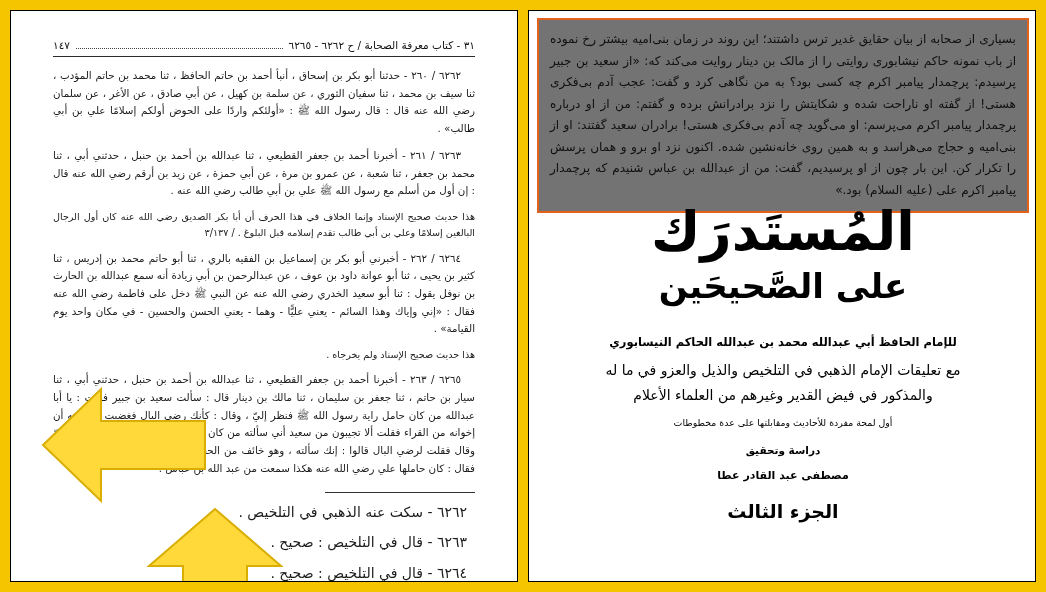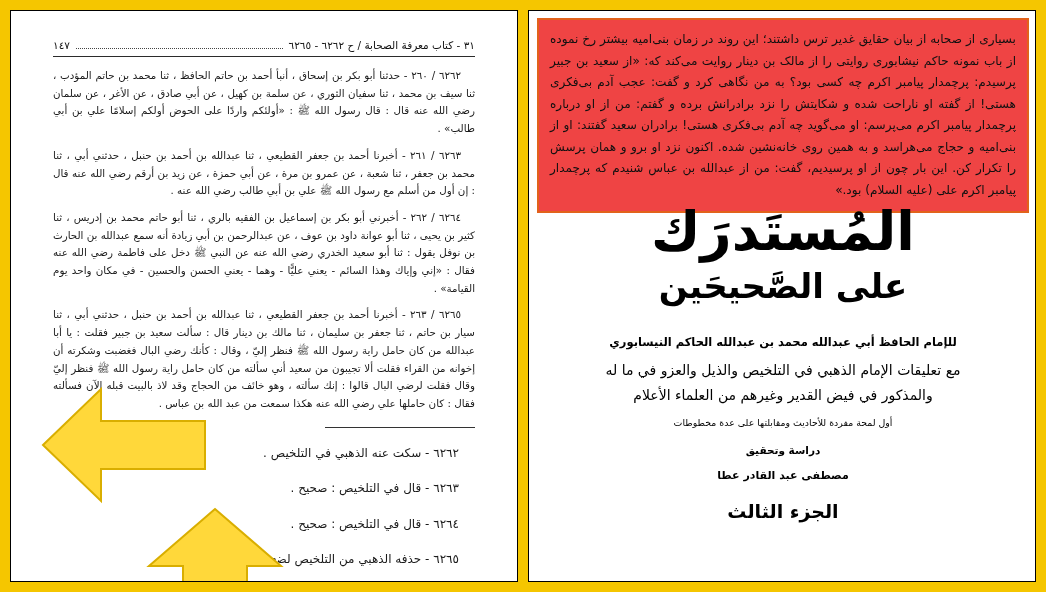--- a/index.html
+++ b/index.html
@@ -32,31 +32,31 @@
   .lp-p{
     font-size:10.3px;line-height:1.72;margin:0 0 9px 0;
     text-align:justify;text-justify:inter-word;
   }
   .lp-p.ind{text-indent:14px;}
   .lp-small{font-size:9.6px;line-height:1.7;margin:0 0 8px 0;}
   .lp-rule{
     width:150px;height:1px;background:#333;margin:14px 0 7px 0;
     margin-left:auto;margin-right:0;
   }
-  .lp-note{font-size:12px;line-height:1.62;margin:16px;}
+  .lp-note{font-size:14px;line-height:1.62;margin:8px;}
 
   
   .right-page{
     position:absolute;left:528px;top:10px;width:508px;height:572px;
     background:#ffffff;border:1px solid #000;box-sizing:border-box;
     overflow:hidden;
   }
   .callout{
     position:absolute;left:8px;top:7px;width:492px;
-    border:2px solid #e2621b;background:#ef4444;box-sizing:border-box;
+    border:2px solid #e2621b;background:#737373;box-sizing:border-box;
     padding:9px 11px 10px 11px;
     direction:rtl;text-align:justify;
     font-size:12.1px;line-height:1.78;color:#101010;
   }
   .book-cover{
     position:absolute;left:8px;top:188px;width:492px;bottom:6px;
     text-align:center;direction:rtl;color:#000;
   }
   .bc-title{
     margin-top:6px;
@@ -90,21 +90,23 @@
   <div class="left-page">
     <div class="lp-inner">
       <div class="lp-head">
         <span>٣١ - كتاب معرفة الصحابة / ح ٦٢٦٢ - ٦٢٦٥</span>
         <span class="dots"></span>
         <span>١٤٧</span>
       </div>
 
       <p class="lp-p ind">٦٢٦٢ / ٢٦٠ - حدثنا أبو بكر بن إسحاق ، أنبأ أحمد بن حاتم الحافظ ، ثنا محمد بن حاتم المؤدب ، ثنا سيف بن محمد ، ثنا سفيان الثوري ، عن سلمة بن كهيل ، عن أبي صادق ، عن الأغر ، عن سلمان رضي الله عنه قال : قال رسول الله ﷺ : «أولئكم واردًا على الحوض أولكم إسلامًا علي بن أبي طالب» .</p>
       <p class="lp-p ind">٦٢٦٣ / ٢٦١ - أخبرنا أحمد بن جعفر القطيعي ، ثنا عبدالله بن أحمد بن حنبل ، حدثني أبي ، ثنا محمد بن جعفر ، ثنا شعبة ، عن عمرو بن مرة ، عن أبي حمزة ، عن زيد بن أرقم رضي الله عنه قال : إن أول من أسلم مع رسول الله ﷺ علي بن أبي طالب رضي الله عنه .</p>
+      <p class="lp-small">هذا حديث صحيح الإسناد وإنما الخلاف في هذا الحرف أن أبا بكر الصديق رضي الله عنه كان أول الرجال البالغين إسلامًا وعلي بن أبي طالب تقدم إسلامه قبل البلوغ . / ٣/١٣٧</p>
       <p class="lp-p ind">٦٢٦٤ / ٢٦٢ - أخبرني أبو بكر بن إسماعيل بن الفقيه بالري ، ثنا أبو حاتم محمد بن إدريس ، ثنا كثير بن يحيى ، ثنا أبو عوانة داود بن عوف ، عن عبدالرحمن بن أبي زيادة أنه سمع عبدالله بن الحارث بن نوفل يقول : ثنا أبو سعيد الخدري رضي الله عنه عن النبي ﷺ دخل على فاطمة رضي الله عنه فقال : «إني وإياك وهذا السائم - يعني عليًّا - وهما - يعني الحسن والحسين - في مكان واحد يوم القيامة» .</p>
+      <p class="lp-small">هذا حديث صحيح الإسناد ولم يخرجاه .</p>
       <p class="lp-p ind">٦٢٦٥ / ٢٦٣ - أخبرنا أحمد بن جعفر القطيعي ، ثنا عبدالله بن أحمد بن حنبل ، حدثني أبي ، ثنا سيار بن حاتم ، ثنا جعفر بن سليمان ، ثنا مالك بن دينار قال : سألت سعيد بن جبير فقلت : يا أبا عبدالله من كان حامل راية رسول الله ﷺ فنظر إليّ ، وقال : كأنك رضي البال فغضبت وشكرته أن إخوانه من القراء فقلت ألا تجيبون من سعيد أني سألته من كان حامل راية رسول الله ﷺ فنظر إليّ وقال فقلت لرضي البال قالوا : إنك سألته ، وهو خائف من الحجاج وقد لاذ بالبيت قبله الآن فسألته فقال : كان حاملها علي رضي الله عنه هكذا سمعت من عبد الله بن عباس .</p>
 
       <div class="lp-rule"></div>
       <p class="lp-note">٦٢٦٢ - سكت عنه الذهبي في التلخيص .</p>
       <p class="lp-note">٦٢٦٣ - قال في التلخيص : صحيح .</p>
       <p class="lp-note">٦٢٦٤ - قال في التلخيص : صحيح .</p>
       <p class="lp-note">٦٢٦٥ - حذفه الذهبي من التلخيص لضعفه .</p>
     </div>
 
     <svg class="arrow-left" viewBox="0 0 170 128">

